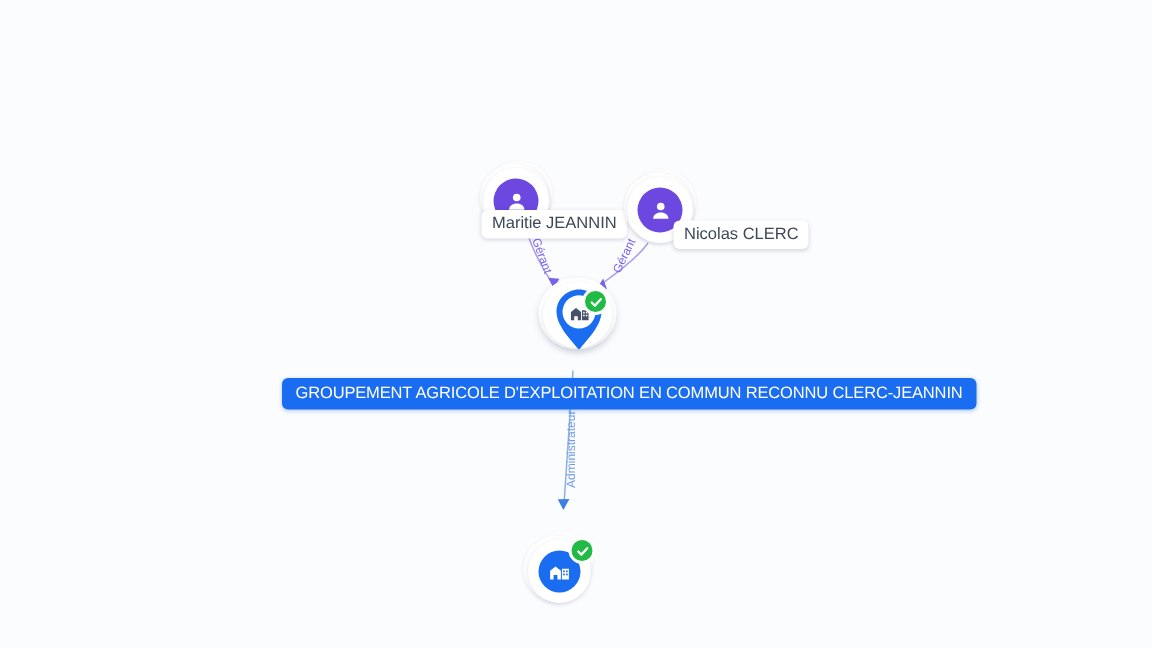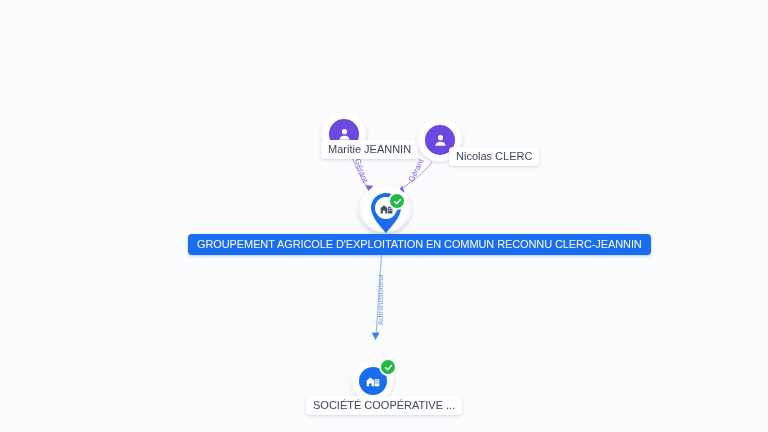--- a/index.html
+++ b/index.html
@@ -74,20 +74,21 @@
     box-shadow:0 1px 3px rgba(40,50,90,.18);
   }
   .label-main{
     position:absolute;white-space:nowrap;
     background:#1a6df0;color:#ffffff;
     border-radius:4px;
     padding:4px 9px 5px 9px;
     font-size:11px;line-height:12px;
     letter-spacing:-0.1px;
     box-shadow:0 1px 3px rgba(26,109,240,.35);
+    margin-top:18px;
   }
   .edge-label{
     position:absolute;white-space:nowrap;
     font-size:8px;line-height:9px;
     transform-origin:center center;
   }
   .edge-label.purple{color:#7a63e8;}
   .edge-label.blue{color:#6f9be8;}
 </style>
 </head>
@@ -184,15 +185,14 @@
           <rect x="18.5" y="14.1" width="1.7" height="1.7" fill="#1a6df0"></rect>
         </svg>
       </div>
       <div class="badge">
         <svg width="9" height="9" viewBox="0 0 24 24" fill="none" stroke="#ffffff" stroke-width="4" stroke-linecap="round" stroke-linejoin="round">
           <polyline points="4,12.5 9.5,18 20,6.5"></polyline>
         </svg>
       </div>
     </div>
   </div>
-  <div class="label-pill" style="left:306px;top:396px;">SOCIÉTÉ COOPÉRATIVE ...</div>
 
 </div>
 
 </body></html>

